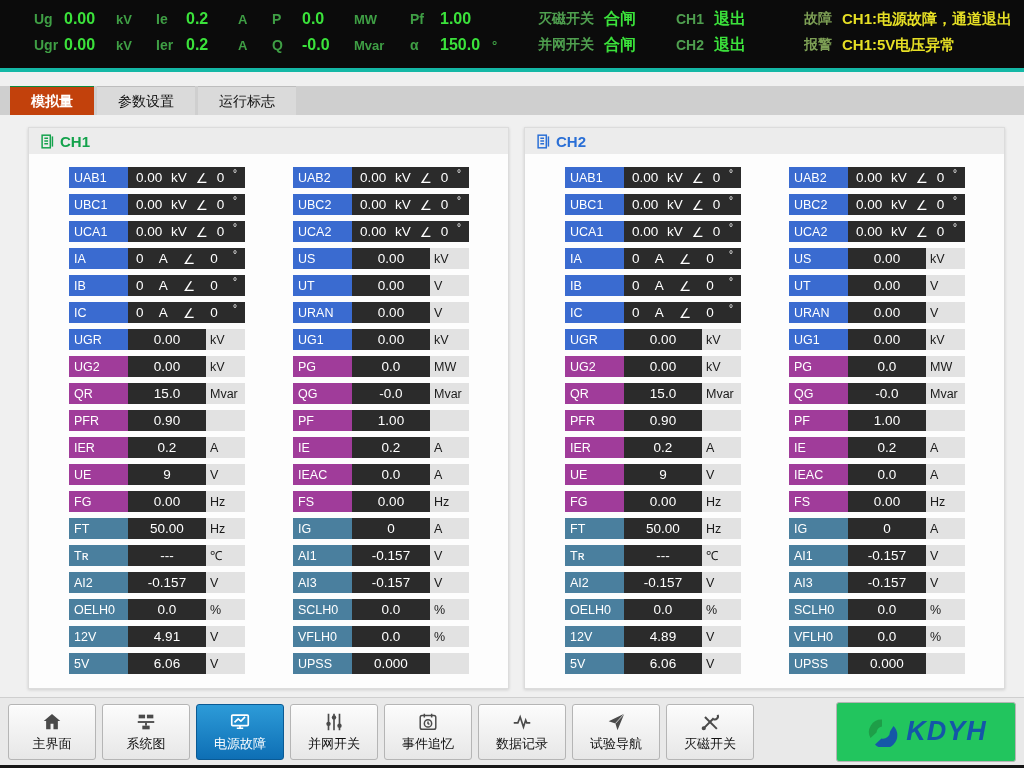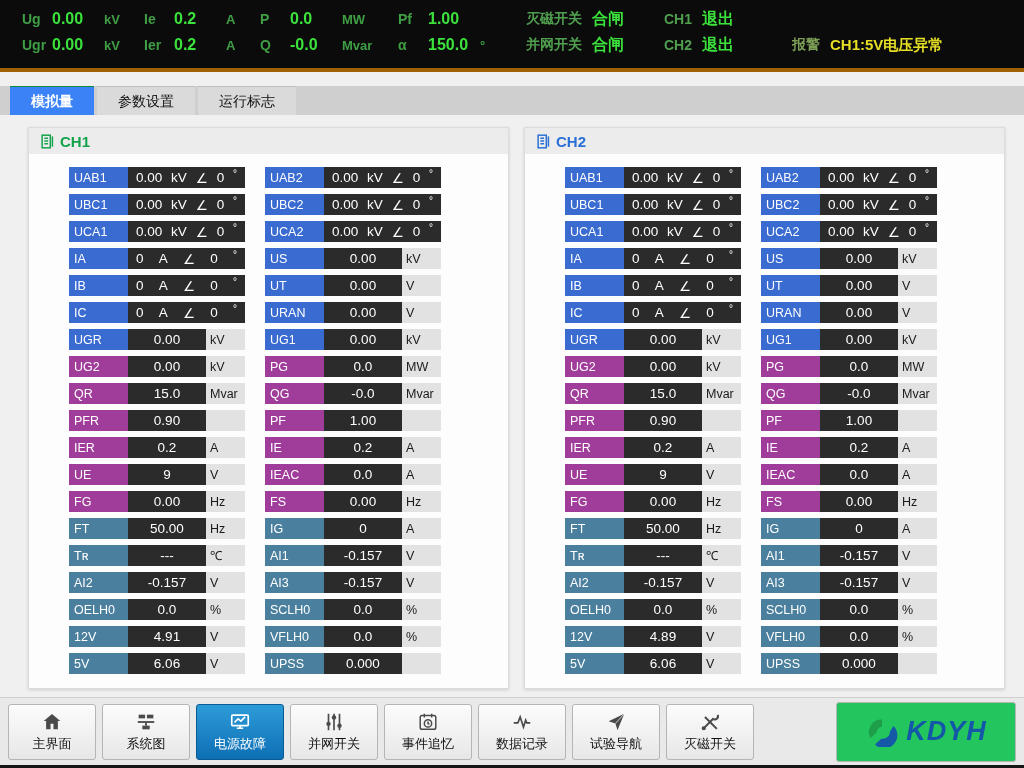--- a/index.html
+++ b/index.html
@@ -1,49 +1,49 @@
 <!DOCTYPE html>
 <html><head>
 <meta charset="utf-8">
 <style>
   html,body{margin:0;padding:0;background:#777;}
   .screen{width:1024px;height:768px;position:relative;background:#f0f0f0;overflow:hidden;
           font-family:"Liberation Sans",sans-serif;-webkit-font-smoothing:antialiased;}
   
-  .topbar{height:62px;background:#0b0b0b;border-bottom:4px solid #a16207;box-sizing:content-box;
-          padding:6px 10px 0 22px;}
+  .topbar{height:62px;background:#0b0b0b;border-bottom:4px solid #14b8a6;box-sizing:content-box;
+          padding:6px 10px 0 34px;}
   .tb-row{display:flex;align-items:center;height:26px;white-space:nowrap;}
   .tb-metric{display:flex;align-items:center;}
   .tb-metric.m0{width:122px}.tb-metric.m1{width:116px}.tb-metric.m2{width:138px}.tb-metric.m3{width:128px}
   .tb-metric .l{color:#3f9f45;font-size:14px;font-weight:bold;min-width:30px;}
   .tb-metric .v{color:#3be23b;font-size:16px;font-weight:bold;min-width:52px;}
   .tb-metric .u{color:#3f9f45;font-size:13px;font-weight:bold;}
   .tb-switch{width:138px;display:flex;align-items:center;}
   .tb-channel{width:128px;display:flex;align-items:center;}
   .tb-switch .l,.tb-channel .l{color:#4f9f4f;font-size:14px;font-weight:bold;margin-right:10px;}
   .tb-switch .v,.tb-channel .v{color:#3be23b;font-size:16px;font-weight:bold;}
   .tb-alarm{flex:1;display:flex;align-items:center;overflow:hidden;}
   .tb-alarm .l{color:#7d9f55;font-size:14px;font-weight:bold;margin-right:10px;}
   .tb-alarm .v{color:#e6df25;font-size:15px;font-weight:bold;}
   
   .tabstrip{margin-top:14px;height:29px;background:#cfcfcf;padding-left:10px;display:flex;}
   .tab{padding:0 21px;line-height:29px;font-size:14px;background:#dadada;margin-right:3px;
        color:#111;border-top:1px solid #bdbdbd;box-sizing:border-box;}
-  .tab.active{background:#3b82f6;color:#fff;font-weight:bold;border-top:1px solid #0d8a3e;}
+  .tab.active{background:#c2410c;color:#fff;font-weight:bold;border-top:1px solid #0d8a3e;}
   
   .panels{display:flex;padding:12px 0 0 28px;gap:15px;}
   .panel{width:481px;background:#fdfdfd;border:1px solid #dcdcdc;box-shadow:0 1px 3px rgba(0,0,0,.14);
          box-sizing:border-box;padding-bottom:8px;}
   .panel-hd{height:26px;background:#ececec;display:flex;align-items:center;padding-left:12px;gap:6px;
             font-weight:bold;font-size:15px;}
   .panel.green .panel-hd{color:#14a24c}
   .panel.blue  .panel-hd{color:#2a6fd6}
   .panel-hd .pico{width:13px;height:15px;display:inline-flex;}
   .panel-hd .pico svg{width:100%;height:100%;}
-  .panel-body{display:flex;padding:13px 0 0 40px;gap:20px;text-align:center;}
+  .panel-body{display:flex;padding:13px 0 0 40px;gap:48px;text-align:center;}
   .pcol{width:176px;}
   .prow{display:flex;height:21px;margin-bottom:6px;}
   .plabel{width:59px;color:#fff;display:flex;align-items:center;padding-left:5px;
           box-sizing:border-box;font-size:12.5px;}
   .plabel.blue{background:#3a6bd0}.plabel.magenta{background:#a03c9a}.plabel.teal{background:#4a7f9e}
   .pval{width:78px;background:#2b2b2b;color:#fff;display:flex;align-items:center;
         justify-content:center;font-size:13.5px;}
   .pval.phasor{width:117px;justify-content:space-between;padding:0 8px;box-sizing:border-box;}
   .pval .pdeg{font-size:10px;position:relative;top:-4px;}
   .punit{width:39px;background:#e2e2e2;color:#1a1a1a;display:flex;align-items:center;
@@ -95,20 +95,24 @@
           <span class="u"></span>
         </div>
         <div class="tb-switch">
           <span class="l">灭磁开关</span>
           <span class="v">合闸</span>
         </div>
         <div class="tb-channel">
           <span class="l">CH1</span>
           <span class="v">退出</span>
         </div>
+        <div class="tb-alarm">
+          <span class="l">故障</span>
+          <span class="v">CH1:电源故障，通道退出</span>
+        </div>
       </div>
       <div class="tb-row">
         <div class="tb-metric m0">
           <span class="l">Ugr</span>
           <span class="v">0.00</span>
           <span class="u">kV</span>
         </div>
         <div class="tb-metric m1">
           <span class="l">Ier</span>
           <span class="v">0.2</span>

